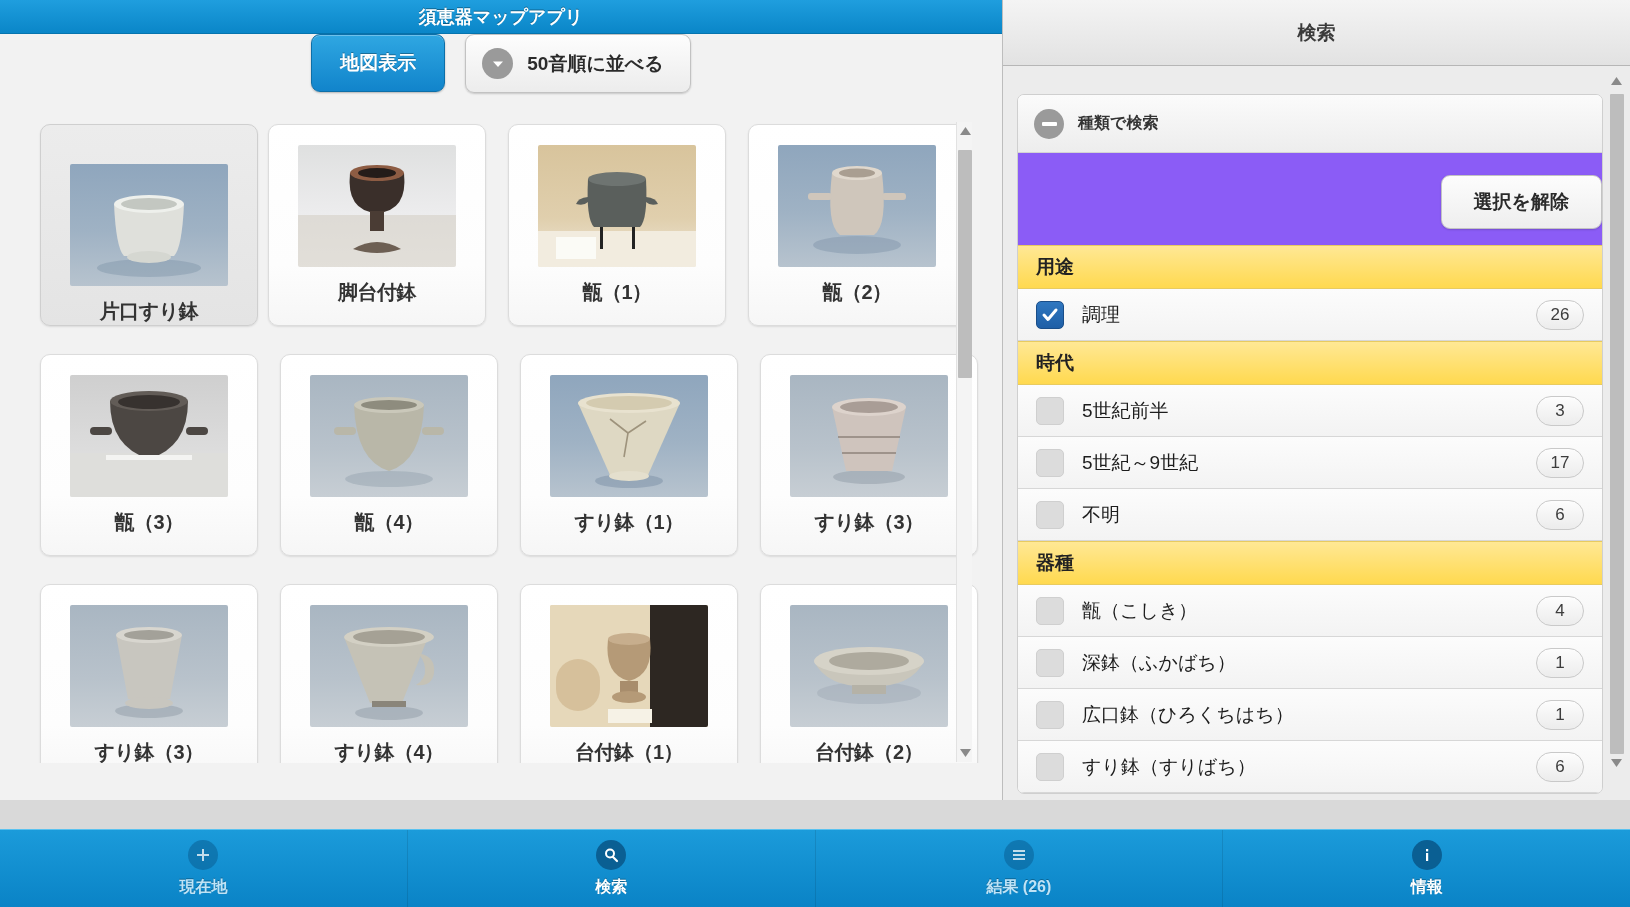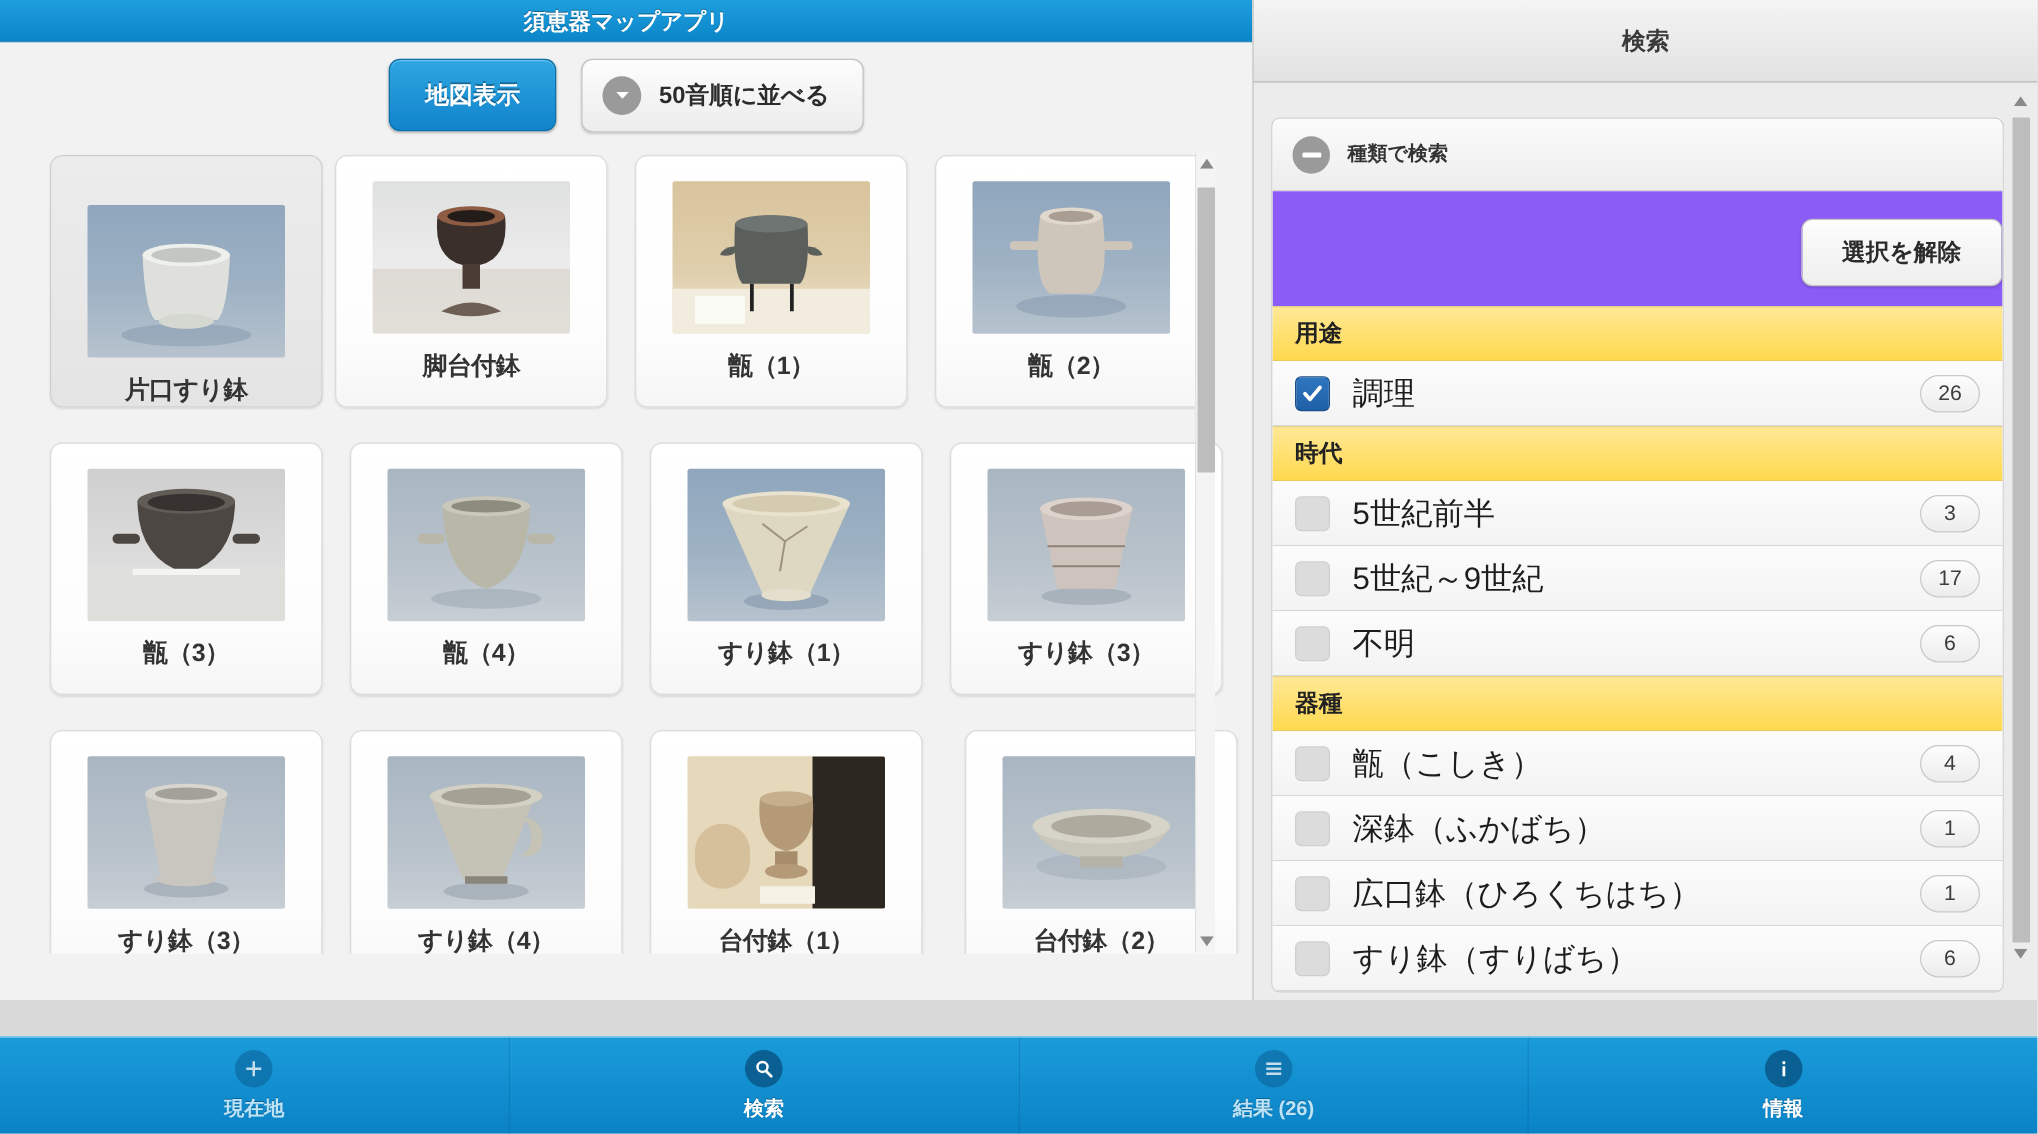--- a/index.html
+++ b/index.html
@@ -17,21 +17,21 @@
   }
   .left-titlebar {
     height: 34px; width: 100%;
     background: linear-gradient(to bottom, #1f9ede 0%, #0a86c8 100%);
     border-bottom: 1px solid #0674ae;
     display: flex; align-items: center; justify-content: center;
     color: #fff; font-size: 18px; font-weight: bold;
     text-shadow: 0 -1px 0 rgba(0,0,0,.35);
   }
   .toolbar {
-    height: 84px; display: flex; align-items: center; justify-content: center;
+    height: 84px; display: flex; align-items: flex-start; justify-content: center;
     gap: 20px; background: #f2f2f2;
   }
   .btn-map {
     background: linear-gradient(to bottom, #2fa7e2 0%, #1184cb 100%);
     border: 1px solid #0d6fa8; border-radius: 9px;
     color: #fff; font-size: 19px; font-weight: bold;
     padding: 15px 28px; text-shadow: 0 -1px 0 rgba(0,0,0,.3);
     box-shadow: 0 1px 2px rgba(0,0,0,.25), inset 0 1px 0 rgba(255,255,255,.3);
     cursor: pointer;
   }
@@ -160,21 +160,21 @@
   }
   .cb {
     width: 28px; height: 28px; border-radius: 5px; flex: 0 0 auto;
     background: #dcdcdc; border: 1px solid #cfcfcf;
   }
   .cb.checked {
     background: linear-gradient(to bottom, #2f77c0 0%, #1f5fa6 100%);
     border-color: #1a4e89;
     display: flex; align-items: center; justify-content: center;
   }
-  .opt-label { margin-left: 18px; font-size: 25px; color: #1d1d1d; flex: 1 1 auto; }
+  .opt-label { margin-left: 18px; font-size: 19px; color: #1d1d1d; flex: 1 1 auto; }
   .badge {
     min-width: 48px; height: 30px; padding: 0 12px; border-radius: 15px;
     background: linear-gradient(to bottom, #fdfdfd 0%, #ececec 100%);
     border: 1px solid #c9c9c9; color: #3d3d3d; font-size: 17px;
     display: flex; align-items: center; justify-content: center;
   }
   .right-scroll {
     position: absolute; right: 4px; top: 72px; width: 18px; height: 700px;
     background: #ececec;
   }
@@ -335,21 +335,21 @@
             <div class="thumb bg-grayb"><svg width="158" height="122" viewBox="0 0 158 122">
                 <ellipse cx="79" cy="108" rx="34" ry="7" fill="#8b97a2" opacity=".45"></ellipse>
       <path d="M34 32 L60 98 h32 L118 32z" fill="#c5c2b6"></path>
       <ellipse cx="79" cy="32" rx="45" ry="10" fill="#d3d0c4"></ellipse>
       <ellipse cx="79" cy="32" rx="36" ry="7" fill="#a5a195"></ellipse>
       <path d="M106 48 q20 2 18 20 q-2 14-18 12 q10-6 9-16 q-1-12-9-16z" fill="#c5c2b6"></path>
       <rect x="62" y="96" width="34" height="6" fill="#8a857a"></rect>
               </svg></div>
             <div class="caption">すり鉢（4）</div>
           </div>
-          <div class="card" style="margin-right: 34px; text-align: right;">
+          <div class="card" style="margin-right: 22px; text-align: right;">
             <div class="thumb bg-cream"><svg width="158" height="122" viewBox="0 0 158 122">
                 <rect x="0" y="0" width="158" height="122" fill="#e6d8ba"></rect>
       <rect x="100" y="0" width="58" height="122" fill="#2d2722"></rect>
       <path d="M58 34 q-4 36 21 42 q25-6 21-42z" fill="#b59a77"></path>
       <ellipse cx="79" cy="34" rx="21" ry="6" fill="#c7ae8d"></ellipse>
       <rect x="70" y="76" width="18" height="14" fill="#a88d6c"></rect>
       <ellipse cx="79" cy="92" rx="17" ry="6" fill="#b59a77"></ellipse>
       <rect x="6" y="54" width="44" height="52" rx="22" fill="#d6c09b"></rect>
       <rect x="58" y="104" width="44" height="14" fill="#f6f2e6"></rect>
               </svg></div>

